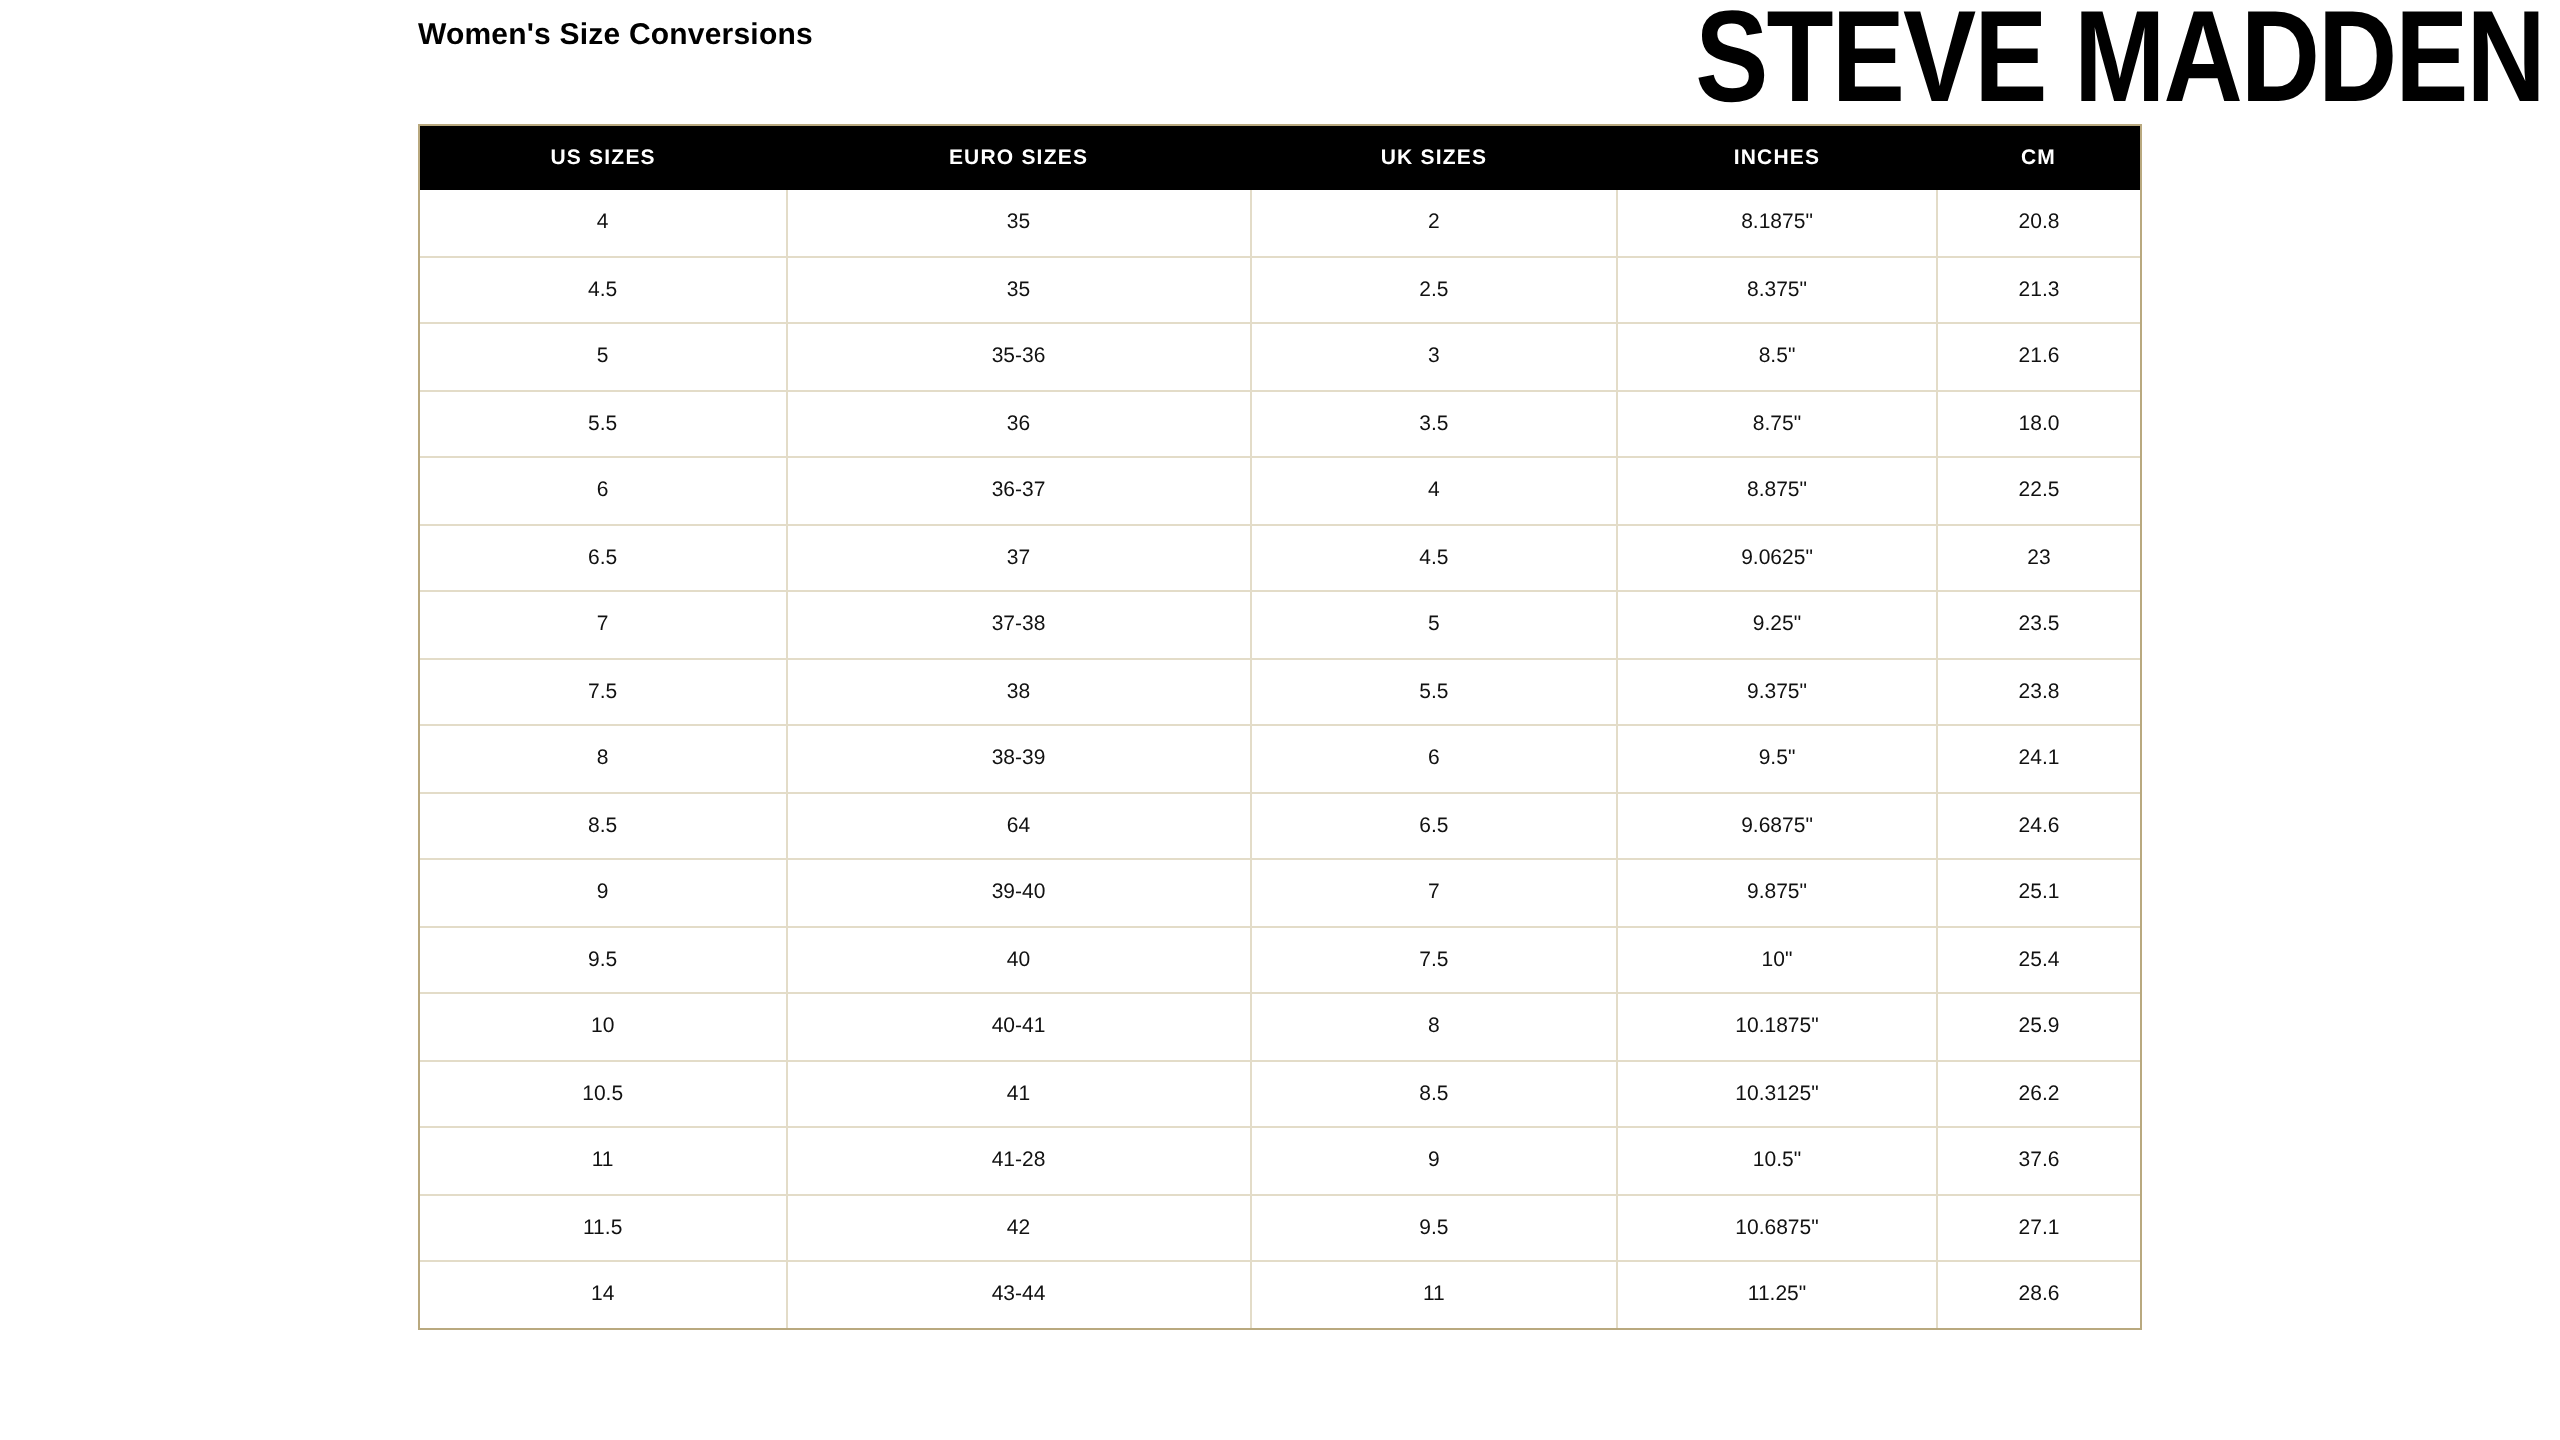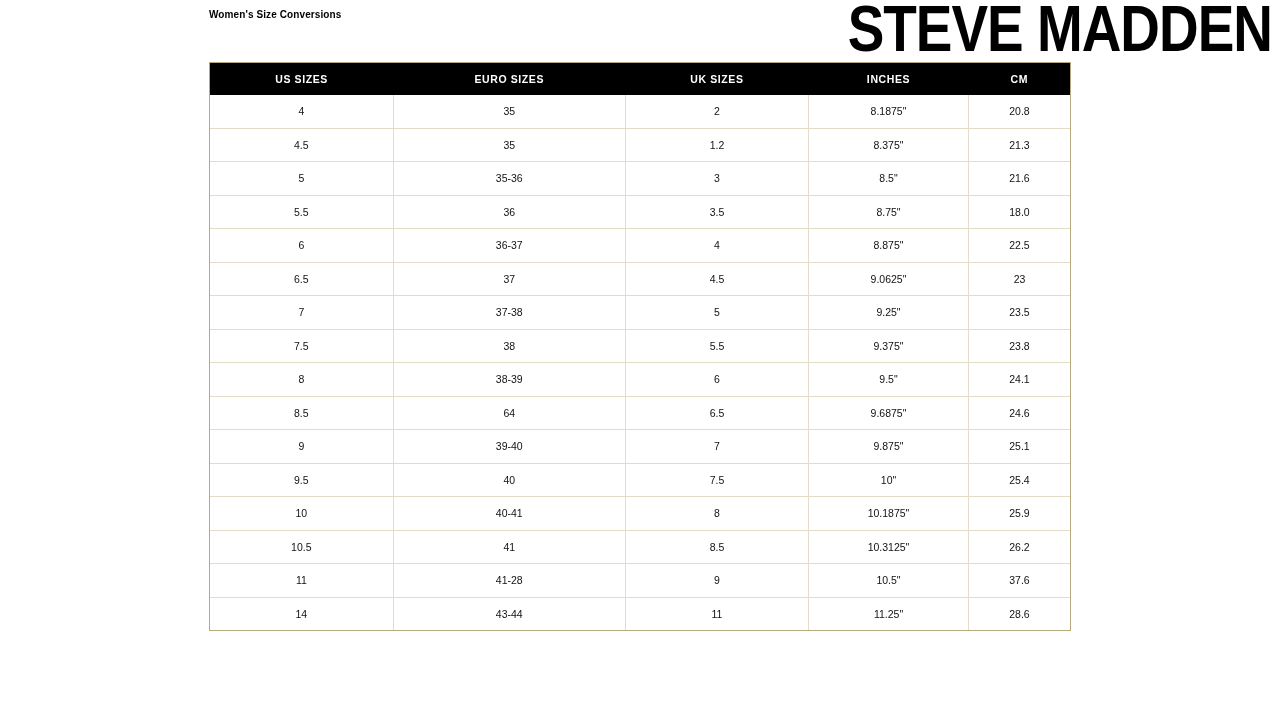--- a/index.html
+++ b/index.html
@@ -12,21 +12,21 @@
     height: 720px;
     position: relative;
     font-family: "Liberation Sans", sans-serif;
     color: #000000;
     overflow: hidden;
   }
   .page-subtitle {
     position: absolute;
     left: 209px;
     top: 9px;
-    font-size: 10px;
+    font-size: 15px;
     font-weight: bold;
     letter-spacing: 0.1px;
     color: #000;
     white-space: nowrap;
   }
   .brand-logo {
     position: absolute;
     right: 8px;
     top: -4px;
     font-family: "Liberation Sans", sans-serif;
@@ -116,21 +116,21 @@
       <tr>
           <td>4</td>
           <td>35</td>
           <td>2</td>
           <td>8.1875"</td>
           <td>20.8</td>
         </tr>
       <tr>
           <td>4.5</td>
           <td>35</td>
-          <td>1.2</td>
+          <td>2.5</td>
           <td>8.375"</td>
           <td>21.3</td>
         </tr>
       <tr>
           <td>5</td>
           <td>35-36</td>
           <td>3</td>
           <td>8.5"</td>
           <td>21.6</td>
         </tr>
@@ -212,20 +212,27 @@
           <td>26.2</td>
         </tr>
       <tr>
           <td>11</td>
           <td>41-28</td>
           <td>9</td>
           <td>10.5"</td>
           <td>37.6</td>
         </tr>
       <tr>
+          <td>11.5</td>
+          <td>42</td>
+          <td>9.5</td>
+          <td>10.6875"</td>
+          <td>27.1</td>
+        </tr>
+      <tr>
           <td>14</td>
           <td>43-44</td>
           <td>11</td>
           <td>11.25"</td>
           <td>28.6</td>
         </tr>
     </tbody>
   </table>
 </div>
 

